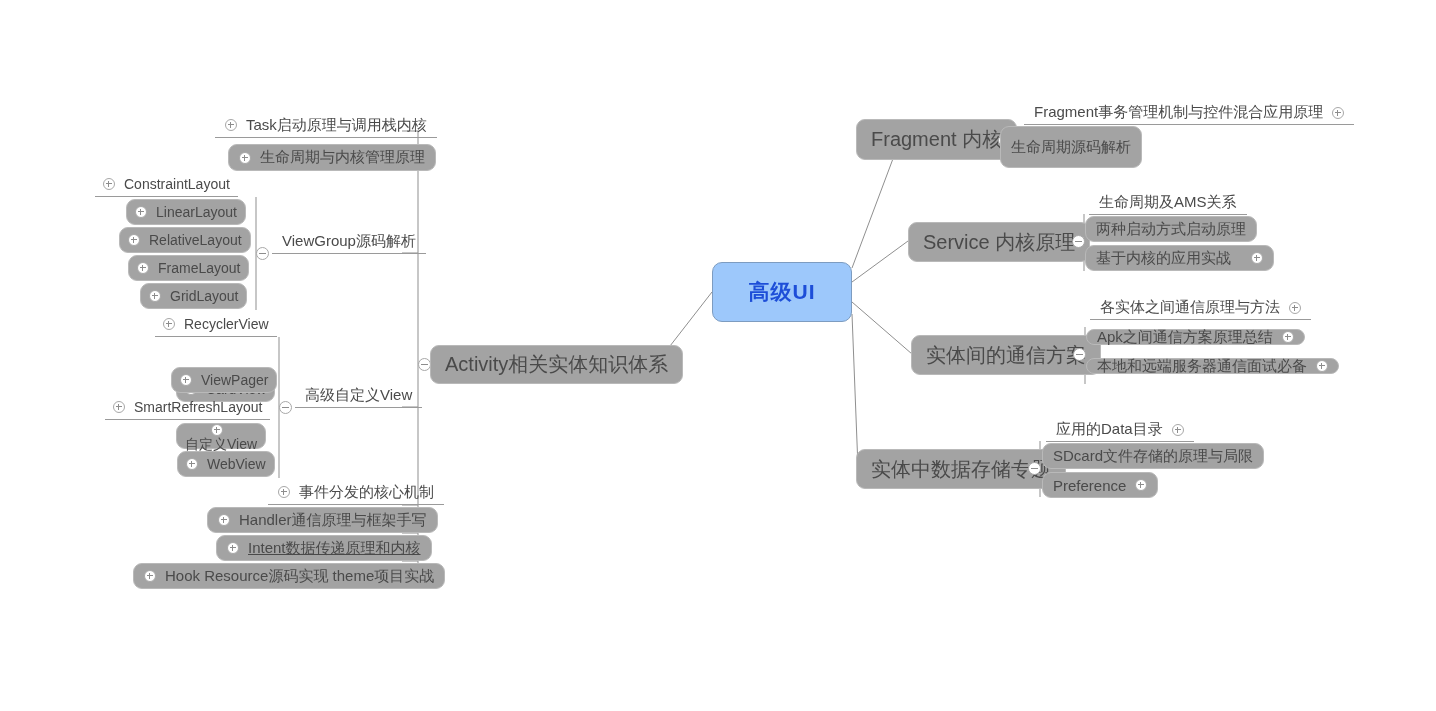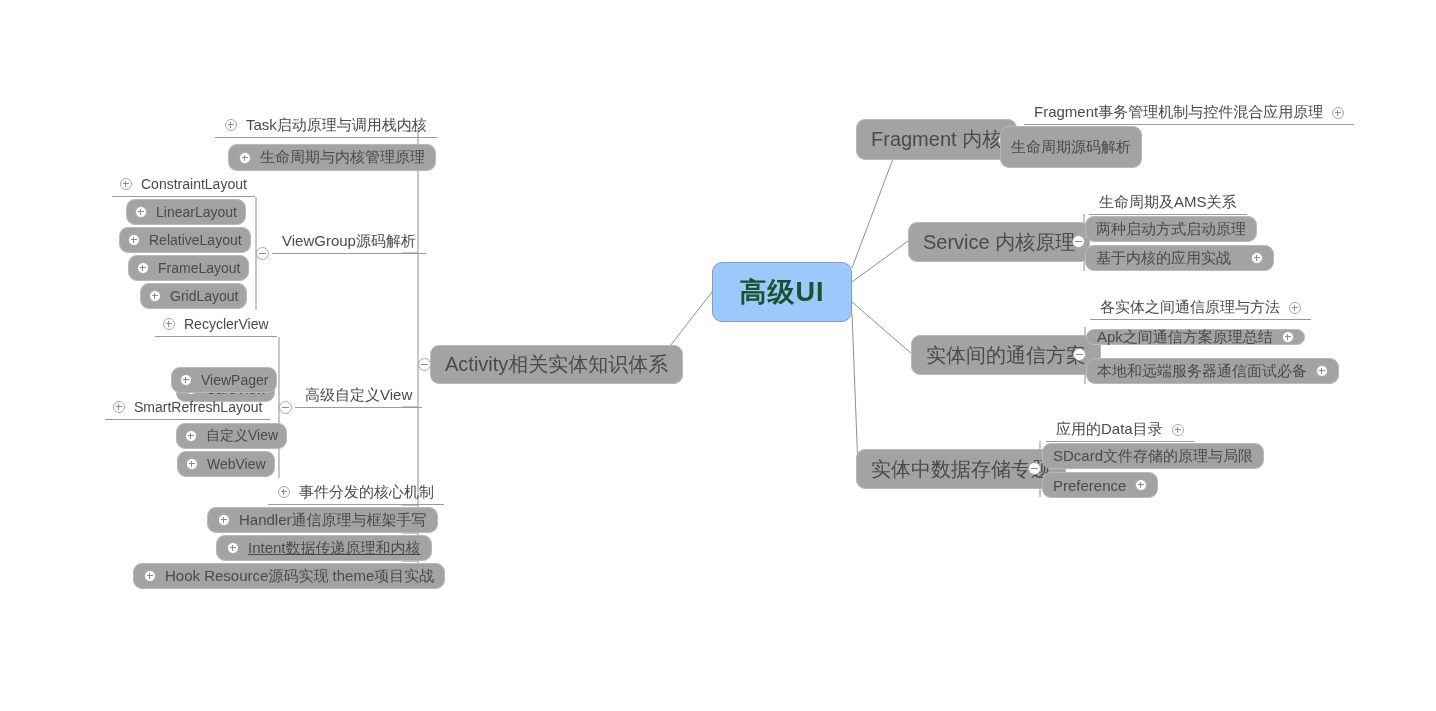--- a/index.html
+++ b/index.html
@@ -9,21 +9,21 @@
   #canvas{position:absolute;left:0;top:0;width:1436px;height:711px;}
   svg.lines{position:absolute;left:0;top:0;width:1436px;height:711px;pointer-events:none;}
 
   
   .node{position:absolute;box-sizing:border-box;white-space:nowrap;
         display:flex;align-items:center;}
   .boxed{border:1px solid #b9b9b9;border-radius:9px;background:#a3a3a3;}
   .underlined{border-bottom:1px solid #9a9a9a;background:transparent;}
 
   .root{background:#9dc8fb;border:1px solid #7d9cc0;border-radius:10px;
-        justify-content:center;font-size:27px;font-weight:bold;color:#14532d;
+        justify-content:center;font-size:21px;font-weight:bold;color:#1d4ed8;
         letter-spacing:1px;}
 
   .lvl1{font-size:20px;color:#4a4a4a;padding:0 14px;}
   .lvl2{font-size:15px;color:#4a4a4a;padding:0 10px;}
   .leaf{font-size:14px;color:#4a4a4a;padding:0 8px;}
 
   .label{display:inline-block;}
 
   
   .toggle{position:absolute;width:13px;height:13px;border-radius:50%;
@@ -107,21 +107,21 @@
   <div class="node boxed lvl2" style="left:228px;top:144px;height:27px;">
     <span class="inline-toggle plus gap-r"></span>
     <span class="label">生命周期与内核管理原理</span>
   </div>
 
   <div class="toggle minus" style="left:256px;top:247px;"></div>
   <div class="node underlined lvl2" style="left:272px;top:229px;height:25px;">
     <span class="label">ViewGroup源码解析</span>
   </div>
 
-  <div class="node underlined leaf" style="left:112px;top:172px;height:25px;justify-content:center;">
+  <div class="node underlined leaf" style="left:95px;top:172px;height:25px;justify-content:center;">
     <span class="inline-toggle plus gap-r"></span>
     <span class="label">ConstraintLayout</span>
   </div>
   <div class="node boxed leaf" style="left:126px;top:199px;height:26px;">
     <span class="inline-toggle plus gap-r"></span>
     <span class="label">LinearLayout</span>
   </div>
   <div class="node boxed leaf" style="left:119px;top:227px;height:26px;">
     <span class="inline-toggle plus gap-r"></span>
     <span class="label">RelativeLayout</span>
@@ -149,21 +149,21 @@
     <span class="label">CardView</span>
   </div>
   <div class="node boxed leaf" style="left:171px;top:367px;height:26px;">
     <span class="inline-toggle plus gap-r"></span>
     <span class="label">ViewPager</span>
   </div>
   <div class="node underlined leaf" style="left:105px;top:395px;height:25px;">
     <span class="inline-toggle plus gap-r"></span>
     <span class="label">SmartRefreshLayout</span>
   </div>
-  <div class="node boxed leaf" style="left:176px;top:423px;height:26px;">
+  <div class="node boxed leaf" style="left:176px;top:423px;height:26px;flex-direction:column;">
     <span class="inline-toggle plus gap-r"></span>
     <span class="label">自定义View</span>
   </div>
   <div class="node boxed leaf" style="left:177px;top:451px;height:26px;">
     <span class="inline-toggle plus gap-r"></span>
     <span class="label">WebView</span>
   </div>
 
   <div class="node underlined lvl2" style="left:268px;top:480px;height:25px;">
     <span class="inline-toggle plus gap-r"></span>
@@ -217,21 +217,21 @@
   <div class="toggle minus" style="left:1073px;top:348px;"></div>
 
   <div class="node underlined lvl2" style="left:1090px;top:296px;height:24px;">
     <span class="label">各实体之间通信原理与方法</span>
     <span class="inline-toggle plus gap-l"></span>
   </div>
   <div class="node boxed lvl2" style="left:1086px;top:329px;height:16px;">
     <span class="label">Apk之间通信方案原理总结</span>
     <span class="inline-toggle plus gap-l"></span>
   </div>
-  <div class="node boxed lvl2" style="left:1086px;top:358px;height:26px;align-items:center;">
+  <div class="node boxed lvl2" style="left:1086px;top:358px;height:16px;align-items:center;">
     <span class="label">本地和远端服务器通信面试必备</span>
     <span class="inline-toggle plus gap-l"></span>
   </div>
 
   <div class="node boxed lvl1" style="left:856px;top:449px;height:40px;">
     <span class="label">实体中数据存储专题</span>
   </div>
   <div class="toggle minus" style="left:1028px;top:462px;"></div>
 
   <div class="node underlined lvl2" style="left:1046px;top:418px;height:24px;">

